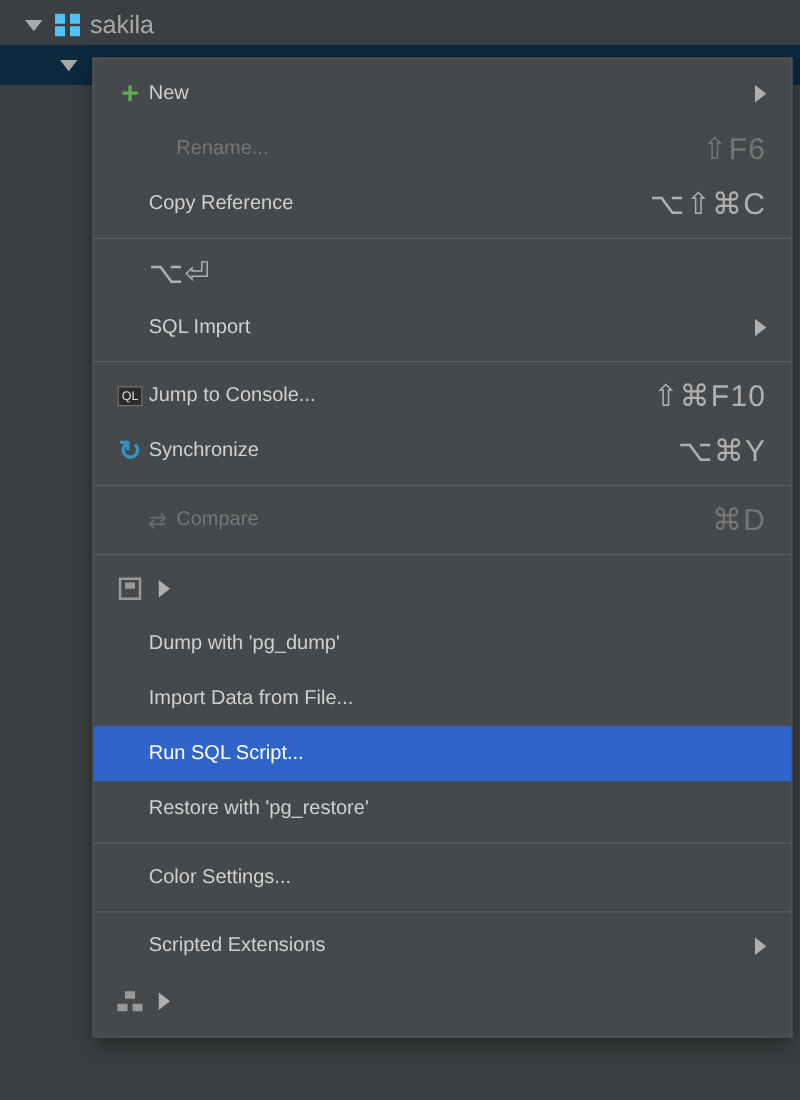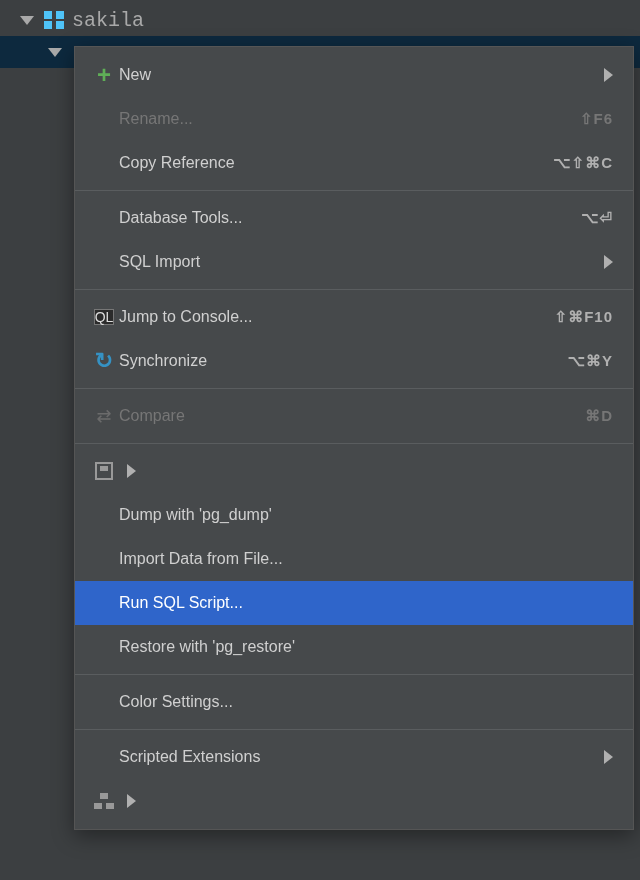--- a/index.html
+++ b/index.html
@@ -19,21 +19,20 @@
       top: 0; left: 0; right: 0;
       padding: 4px 0 0 0;
       z-index: 1;
     }
     .tree-row {
       display: flex; align-items: center;
       height: 32px;
       padding-left: 20px;
       gap: 8px;
       color: #a9a9a9;
-      font-family: Liberation Mono, monospace;
     }
     .tree-row.selected {
       background: #0d293e;
     }
     .chev {
       width: 0; height: 0;
       border-left: 7px solid transparent;
       border-right: 7px solid transparent;
       border-top: 9px solid #a9a9a9;
       margin-right: 2px;
@@ -58,49 +57,49 @@
       z-index: 10;
       padding: 6px 0;
     }
     .mi {
       display: flex; align-items: center;
       height: 44px;
       padding: 0 20px 0 14px;
       color: #d0d0d0;
       white-space: nowrap;
     }
-    .mi.disabled { color: #767676; }
+    .mi.disabled { color: #767676; margin-left: 22px; }
     .mi.highlighted { background: #2f65ca; color: #fff; justify-content: center; }
     .mi .icon {
       width: 30px; flex: 0 0 30px;
       display: flex; align-items: center; justify-content: center;
     }
     .mi .label { flex: 1 1 auto; font-size: 16px; }
-    .mi .shortcut { flex: 0 0 auto; color: #b0b0b0; font-size: 15px; letter-spacing: 1px; font-weight: bold; }
+    .mi .shortcut { flex: 0 0 auto; color: #b0b0b0; font-size: 24px; letter-spacing: 1px; }
     .mi.disabled .shortcut { color: #767676; }
     .mi .sub {
       flex: 0 0 auto;
       width: 0; height: 0;
       border-top: 7px solid transparent;
       border-bottom: 7px solid transparent;
       border-left: 9px solid #b0b0b0;
       margin-left: 8px;
     }
     .sep {
       height: 1px;
       background: #5a5d5f;
       margin: 5px 0;
     }
 
     .plus-icon {
       font-size: 24px; font-weight: bold; color: #5fae57; line-height: 1;
     }
     .console-icon {
       width: 20px; height: 16px; background: #2b2b2b; border: 1px solid #777;
-      position: relative; color: #ddd; font-size: 14px; display:flex;align-items:center;justify-content:center;
+      position: relative; color: #ddd; font-size: 10px; display:flex;align-items:center;justify-content:center;
     }
     .sync-icon {
       font-size: 22px; color: #3592c4; font-weight: bold;
     }
     .compare-icon { color: #6b6b6b; font-size: 18px; }
     .save-icon {
       width: 18px; height: 18px; border: 2px solid #999; position: relative;
     }
     .save-icon::after {
       content:""; position:absolute; top:2px; left:3px; width:8px; height:5px; background:#999;
@@ -144,21 +143,20 @@
       <span class="shortcut">⇧F6</span>
     </div>
     <div class="mi">
       <span class="icon"></span>
       <span class="label">Copy Reference</span>
       <span class="shortcut">⌥⇧⌘C</span>
     </div>
     <div class="sep"></div>
     <div class="mi">
       <span class="icon"></span>
-      <span class="label">Database Tools...</span>
       <span class="shortcut">⌥⏎</span>
     </div>
     <div class="mi">
       <span class="icon"></span>
       <span class="label">SQL Import</span>
       <span class="sub"></span>
     </div>
     <div class="sep"></div>
     <div class="mi">
       <span class="icon">

